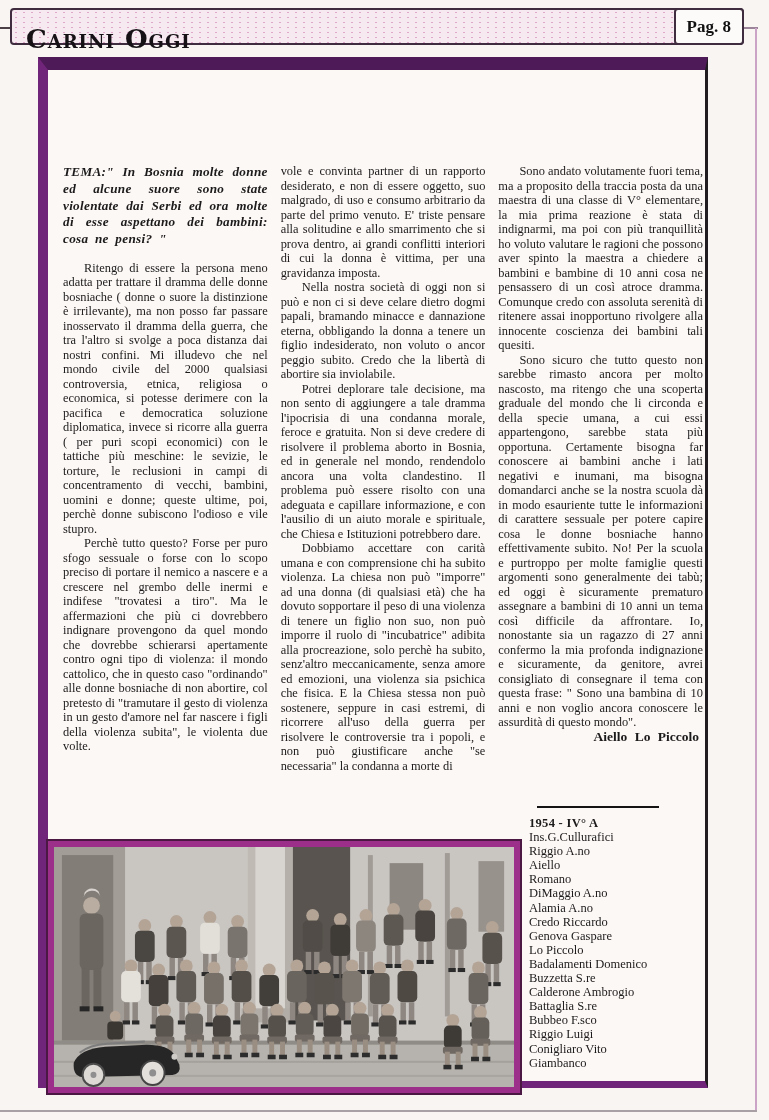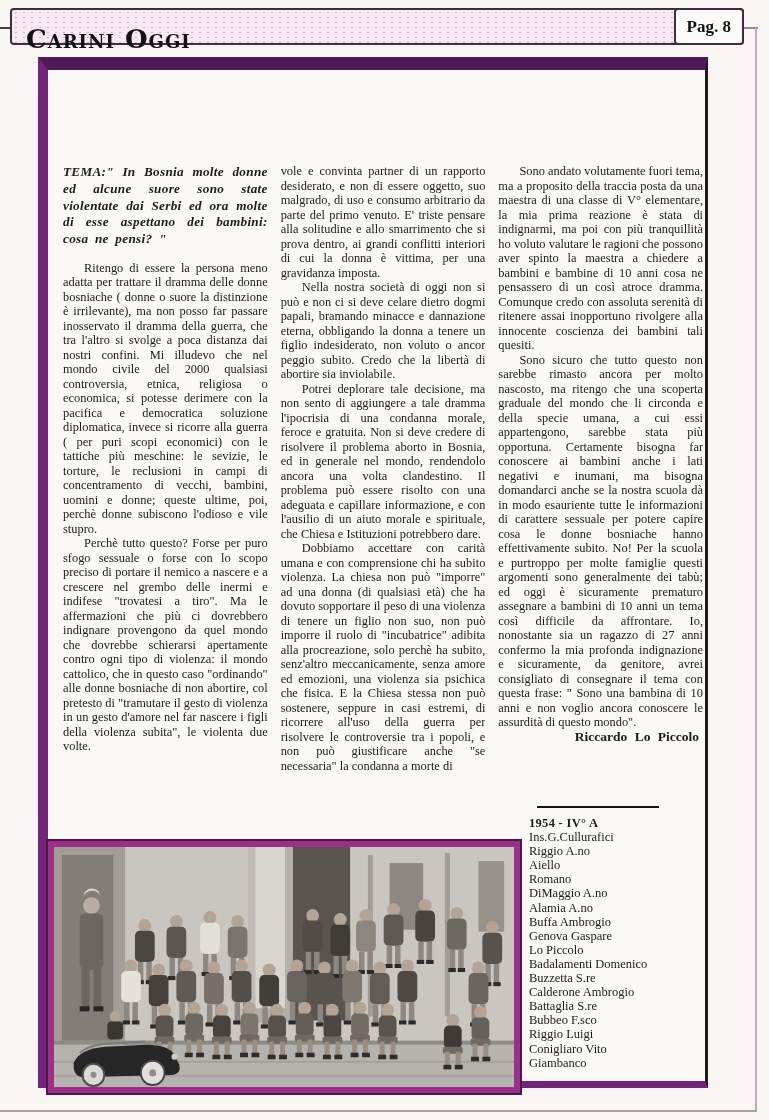--- a/index.html
+++ b/index.html
@@ -103,35 +103,35 @@
     </div>
     <div class="col">
       <p class="cont">vole e convinta partner di un rapporto desiderato, e non di essere oggetto, suo malgrado, di uso e consumo arbitrario da parte del primo venuto. E' triste pensare alla solitudine e allo smarrimento che si prova dentro, ai grandi conflitti interiori di cui la donna è vittima, per una gravidanza imposta.</p>
       <p>Nella nostra società di oggi non si può e non ci si deve celare dietro dogmi papali, bramando minacce e dannazione eterna, obbligando la donna a tenere un figlio indesiderato, non voluto o ancor peggio subito. Credo che la libertà di abortire sia inviolabile.</p>
       <p>Potrei deplorare tale decisione, ma non sento di aggiungere a tale dramma l'ipocrisia di una condanna morale, feroce e gratuita. Non si deve credere di risolvere il problema aborto in Bosnia, ed in generale nel mondo, rendendolo ancora una volta clandestino. Il problema può essere risolto con una adeguata e capillare informazione, e con l'ausilio di un aiuto morale e spirituale, che Chiesa e Istituzioni potrebbero dare.</p>
       <p>Dobbiamo accettare con carità umana e con comprensione chi ha subito violenza. La chiesa non può "imporre" ad una donna (di qualsiasi età) che ha dovuto sopportare il peso di una violenza di tenere un figlio non suo, non può imporre il ruolo di "incubatrice" adibita alla procreazione, solo perchè ha subito, senz'altro meccanicamente, senza amore ed emozioni, una violenza sia psichica che fisica. E la Chiesa stessa non può sostenere, seppure in casi estremi, di ricorrere all'uso della guerra per risolvere le controversie tra i popoli, e non può giustificare anche "se necessaria" la condanna a morte di</p>
     </div>
     <div class="col">
       <p>Sono andato volutamente fuori tema, ma a proposito della traccia posta da una maestra di una classe di V° elementare, la mia prima reazione è stata di indignarmi, ma poi con più tranquillità ho voluto valutare le ragioni che possono aver spinto la maestra a chiedere a bambini e bambine di 10 anni cosa ne pensassero di un così atroce dramma. Comunque credo con assoluta serenità di ritenere assai inopportuno rivolgere alla innocente coscienza dei bambini tali quesiti.</p>
       <p>Sono sicuro che tutto questo non sarebbe rimasto ancora per molto nascosto, ma ritengo che una scoperta graduale del mondo che li circonda e della specie umana, a cui essi appartengono, sarebbe stata più opportuna. Certamente bisogna far conoscere ai bambini anche i lati negativi e inumani, ma bisogna domandarci anche se la nostra scuola dà in modo esauriente tutte le informazioni di carattere sessuale per potere capire cosa le donne bosniache hanno effettivamente subito. No! Per la scuola e purtroppo per molte famiglie questi argomenti sono generalmente dei tabù; ed oggi è sicuramente prematuro assegnare a bambini di 10 anni un tema così difficile da affrontare. Io, nonostante sia un ragazzo di 27 anni confermo la mia profonda indignazione e sicuramente, da genitore, avrei consigliato di consegnare il tema con questa frase: " Sono una bambina di 10 anni e non voglio ancora conoscere le assurdità di questo mondo".</p>
-      <p class="byline">Riccardo Lo Piccolo</p>
+      <p class="byline">Aiello Lo Piccolo</p>
     </div>
   </div>
 
   <div class="caption-rule"></div>
   <div class="caption">
     <div class="caption-title">1954 - IV° A</div>
     <ul>
       <li>Ins.G.Cullurafici</li>
       <li>Riggio A.no</li>
       <li>Aiello</li>
       <li>Romano</li>
       <li>DiMaggio A.no</li>
       <li>Alamia A.no</li>
-      <li>Buffa Ambrogio</li>
+      <li>Credo Riccardo</li>
       <li>Genova Gaspare</li>
       <li>Lo Piccolo</li>
       <li>Badalamenti Domenico</li>
       <li>Buzzetta S.re</li>
       <li>Calderone Ambrogio</li>
       <li>Battaglia S.re</li>
       <li>Bubbeo F.sco</li>
       <li>Riggio Luigi</li>
       <li>Conigliaro Vito</li>
       <li>Giambanco</li>

